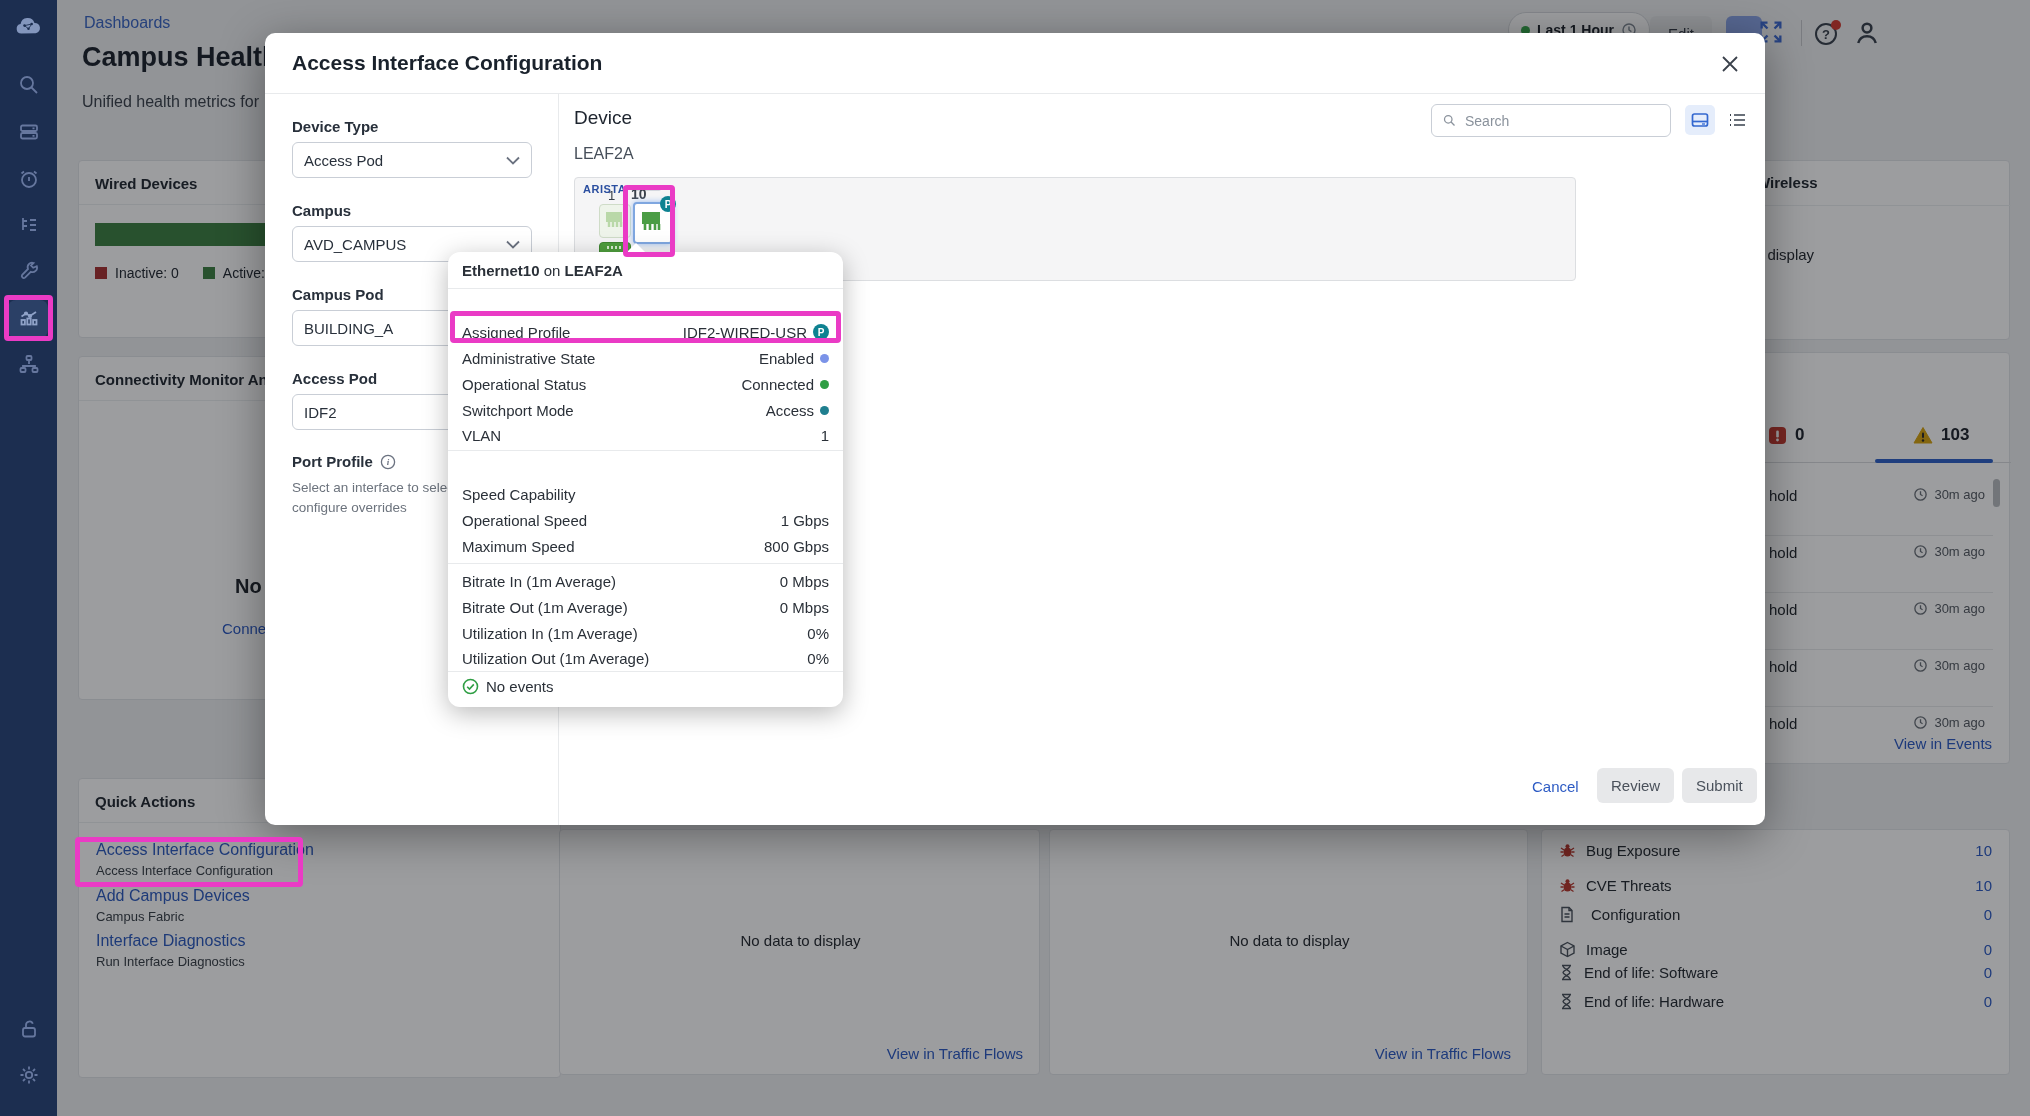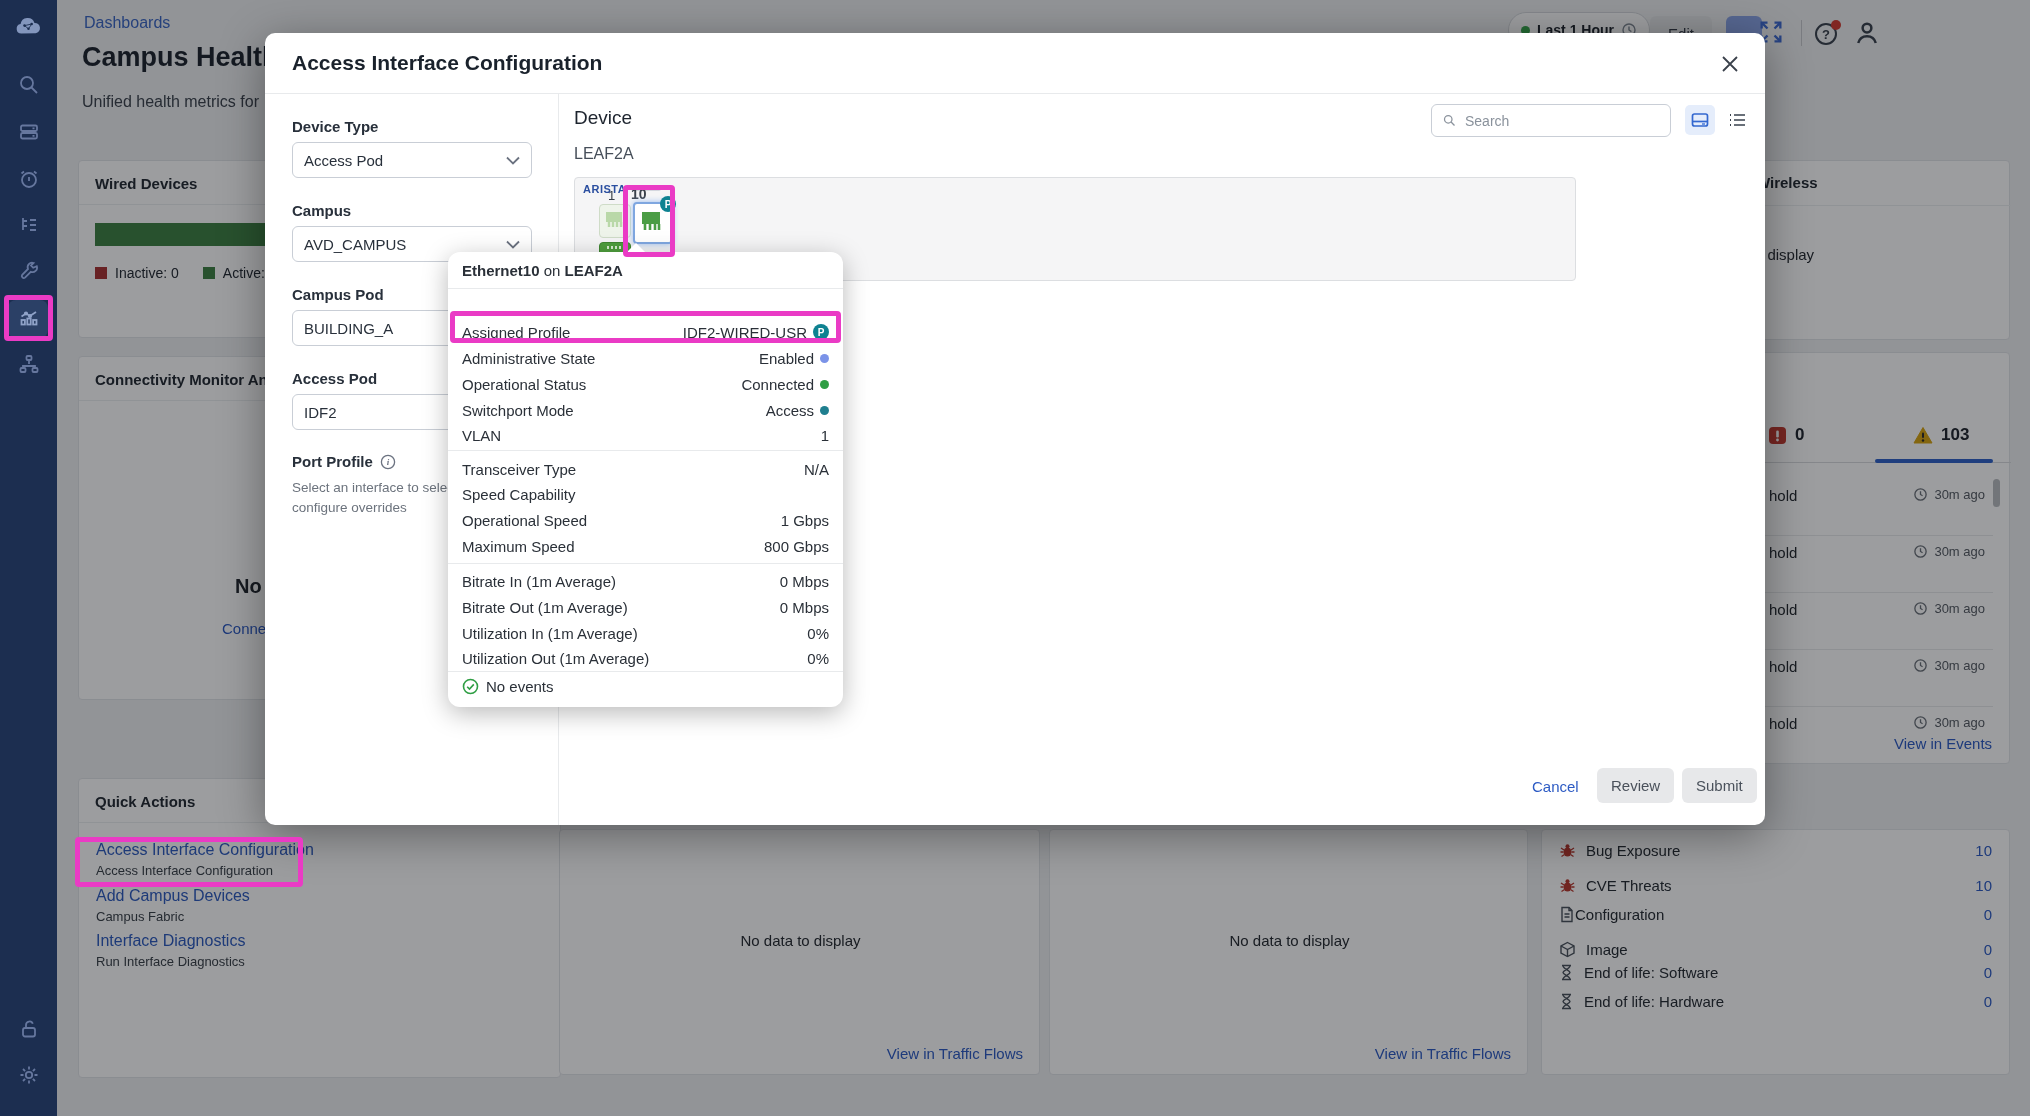--- a/index.html
+++ b/index.html
@@ -270,21 +270,21 @@
         <svg width="17" height="17" viewBox="0 0 17 17">
             <ellipse cx="8.5" cy="10" rx="4" ry="4.6" fill="#b8382e"></ellipse>
             <circle cx="8.5" cy="4.2" r="2" fill="#b8382e"></circle>
             <path d="M2 6l3 2M15 6l-3 2M1.5 10h3M15.5 10h-3M2.5 14.5l3-2M14.5 14.5l-3-2" stroke="#b8382e" stroke-width="1.3" fill="none"></path>
           </svg>
         <span class="comp-lbl">CVE Threats</span>
       </span>
       <span class="comp-val">10</span>
     </div>
     <div style="height:29px;display:flex;align-items:center;justify-content:space-between">
-      <span style="display:flex;align-items:flex-start;gap:0">
+      <span style="display:flex;align-items:flex-start;gap:16px">
         <svg width="16" height="17" viewBox="0 0 16 17" fill="none" stroke="#4a525c" stroke-width="1.4">
             <path d="M3 1.5h7l3 3v11H3z"></path>
             <path d="M10 1.5v3h3M5.5 8h5M5.5 11h5"></path>
           </svg>
         <span class="comp-lbl">Configuration</span>
       </span>
       <span class="comp-val">0</span>
     </div>
     <div style="height:29px;display:flex;align-items:flex-end;justify-content:space-between">
       <span style="display:flex;align-items:center;gap:10px">
@@ -534,26 +534,20 @@
         <span class="tt-dot" style="background-color: rgb(31, 127, 143);"></span>
       </span>
   </div>
   <div class="tt-row" style="top:170px">
     <span>VLAN</span>
       <span class="tt-val">
         <span>1</span>
       </span>
   </div>
   <div class="tt-div" style="top:198px"></div>
-  <div class="tt-row" style="top:204px">
-    <span>Transceiver Type</span>
-      <span class="tt-val">
-        <span>N/A</span>
-      </span>
-  </div>
   <div class="tt-row" style="top:229px">
     <span>Speed Capability</span>
       <span class="tt-val">
         <span></span>
       </span>
   </div>
   <div class="tt-row" style="top:255px">
     <span>Operational Speed</span>
       <span class="tt-val">
         <span>1 Gbps</span>

